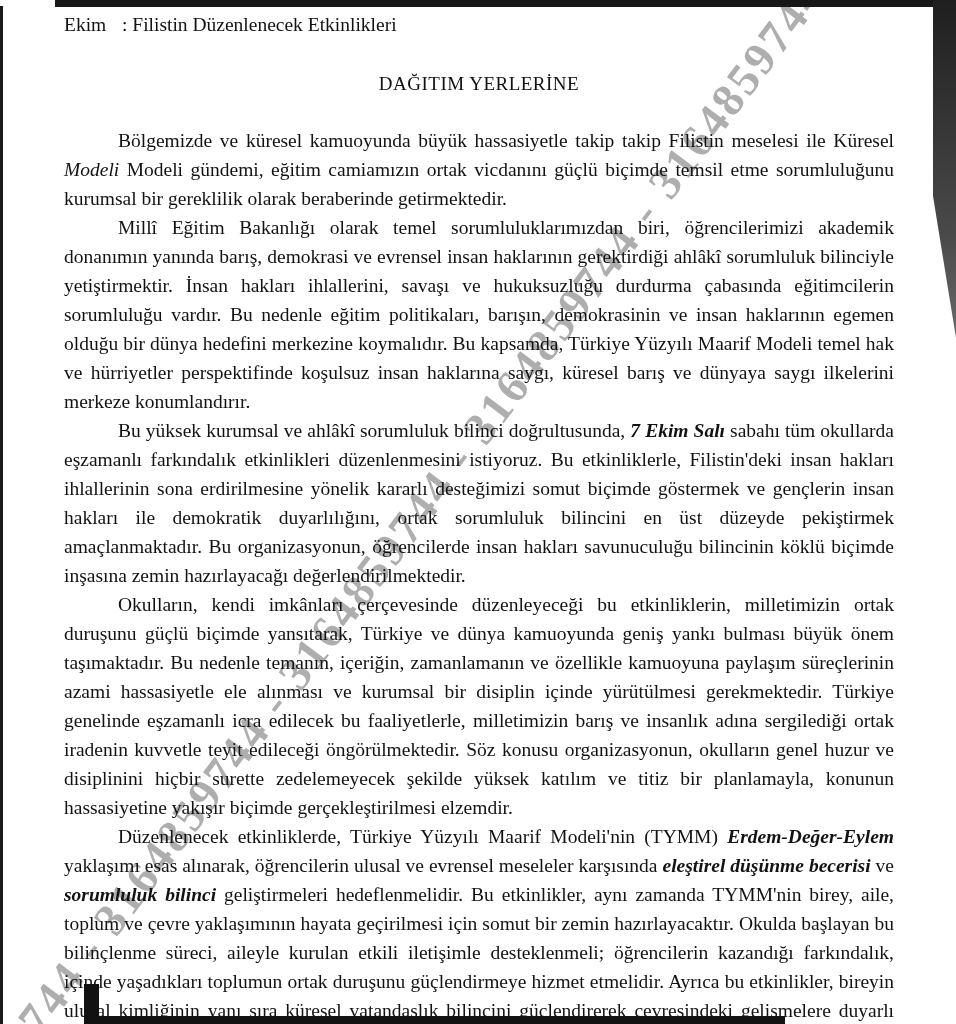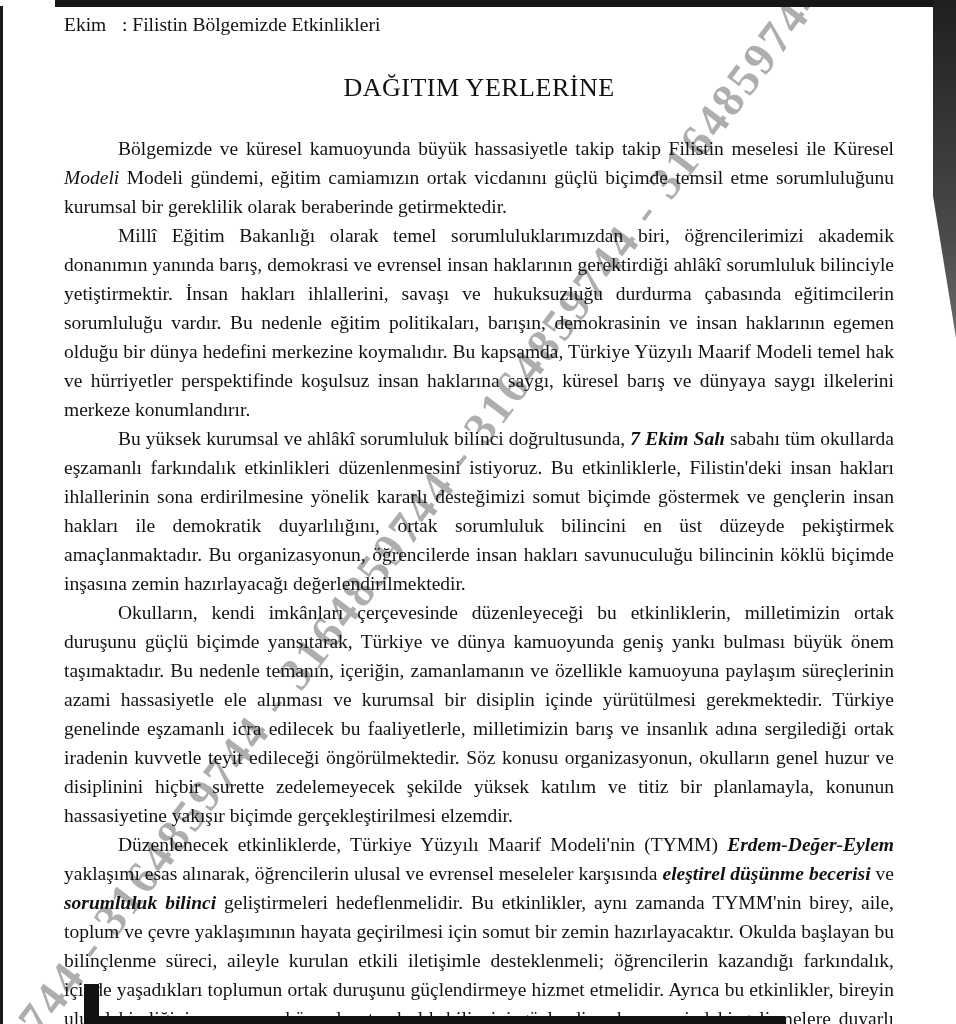--- a/index.html
+++ b/index.html
@@ -64,21 +64,21 @@
     color: #121212;
   }
   .subject-row {
     font-size: 19.5px;
     line-height: 24px;
     display: flex;
   }
   .subject-label { display: inline-block; width: 58px; }
   .heading {
     text-align: center;
-    font-size: 26px;
+    font-size: 19px;
     letter-spacing: 0.5px;
     margin-top: 36px;
   }
   .paragraphs { margin-top: 31px; }
   p.para {
     margin: 0;
     font-size: 19.5px;
     line-height: 29px;
     text-align: justify;
     text-indent: 54px;
@@ -95,21 +95,21 @@
 
   <div class="edge-top"></div>
   <div class="edge-left"></div>
   <div class="edge-right-wedge"></div>
   <div class="edge-bottom"></div>
   <div class="edge-bottom-nub"></div>
 
   <div class="content">
     <div class="subject-row">
       <span class="subject-label">Ekim</span>
-      <span class="subject-value">: Filistin Bölgemizde Etkinlikleri</span>
+      <span class="subject-value">: Filistin Düzenlenecek Etkinlikleri</span>
     </div>
 
     <div class="heading">DAĞITIM YERLERİNE</div>
 
     <div class="paragraphs" id="paragraphs">
         <p class="para"><span>Bölgemizde ve küresel kamuoyunda büyük hassasiyetle takip takip Filistin meselesi ile Küresel </span><span class="i">Modeli</span><span> Modeli gündemi, eğitim camiamızın ortak vicdanını güçlü biçimde temsil etme sorumluluğunu kurumsal bir gereklilik olarak beraberinde getirmektedir.</span></p>
         <p class="para"><span>Millî Eğitim Bakanlığı olarak temel sorumluluklarımızdan biri, öğrencilerimizi akademik donanımın yanında barış, demokrasi ve evrensel insan haklarının gerektirdiği ahlâkî sorumluluk bilinciyle yetiştirmektir. İnsan hakları ihlallerini, savaşı ve hukuksuzluğu durdurma çabasında eğitimcilerin sorumluluğu vardır. Bu nedenle eğitim politikaları, barışın, demokrasinin ve insan haklarının egemen olduğu bir dünya hedefini merkezine koymalıdır. Bu kapsamda, Türkiye Yüzyılı Maarif Modeli temel hak ve hürriyetler perspektifinde koşulsuz insan haklarına saygı, küresel barış ve dünyaya saygı ilkelerini merkeze konumlandırır.</span></p>
         <p class="para"><span>Bu yüksek kurumsal ve ahlâkî sorumluluk bilinci doğrultusunda, </span><span class="b">7 Ekim Salı</span><span> sabahı tüm okullarda eşzamanlı farkındalık etkinlikleri düzenlenmesini istiyoruz. Bu etkinliklerle, Filistin'deki insan hakları ihlallerinin sona erdirilmesine yönelik kararlı desteğimizi somut biçimde göstermek ve gençlerin insan hakları ile demokratik duyarlılığını, ortak sorumluluk bilincini en üst düzeyde pekiştirmek amaçlanmaktadır. Bu organizasyonun, öğrencilerde insan hakları savunuculuğu bilincinin köklü biçimde inşasına zemin hazırlayacağı değerlendirilmektedir.</span></p>
         <p class="para"><span>Okulların, kendi imkânları çerçevesinde düzenleyeceği bu etkinliklerin, milletimizin ortak duruşunu güçlü biçimde yansıtarak, Türkiye ve dünya kamuoyunda geniş yankı bulması büyük önem taşımaktadır. Bu nedenle temanın, içeriğin, zamanlamanın ve özellikle kamuoyuna paylaşım süreçlerinin azami hassasiyetle ele alınması ve kurumsal bir disiplin içinde yürütülmesi gerekmektedir. Türkiye genelinde eşzamanlı icra edilecek bu faaliyetlerle, milletimizin barış ve insanlık adına sergilediği ortak iradenin kuvvetle teyit edileceği öngörülmektedir. Söz konusu organizasyonun, okulların genel huzur ve disiplinini hiçbir surette zedelemeyecek şekilde yüksek katılım ve titiz bir planlamayla, konunun hassasiyetine yakışır biçimde gerçekleştirilmesi elzemdir.</span></p>
         <p class="para"><span>Düzenlenecek etkinliklerde, Türkiye Yüzyılı Maarif Modeli'nin (TYMM) </span><span class="b">Erdem-Değer-Eylem</span><span> yaklaşımı esas alınarak, öğrencilerin ulusal ve evrensel meseleler karşısında </span><span class="b">eleştirel düşünme becerisi</span><span> ve </span><span class="b">sorumluluk bilinci</span><span> geliştirmeleri hedeflenmelidir. Bu etkinlikler, aynı zamanda TYMM'nin birey, aile, toplum ve çevre yaklaşımının hayata geçirilmesi için somut bir zemin hazırlayacaktır. Okulda başlayan bu bilinçlenme süreci, aileyle kurulan etkili iletişimle desteklenmeli; öğrencilerin kazandığı farkındalık, içinde yaşadıkları toplumun ortak duruşunu güçlendirmeye hizmet etmelidir. Ayrıca bu etkinlikler, bireyin ulusal kimliğinin yanı sıra küresel vatandaşlık bilincini güçlendirerek çevresindeki gelişmelere duyarlı olmasını ve insan hakları temelinde sorumluluk almasını teşvik etmeli; TYMM'nin şahsiyet ve aidiyet odaklı yaklaşımını derinleştirmelidir. İnsan hakları ve demokrasi bilinciyle azamî hassasiyet gösterilmesi hususunda;</span></p>

